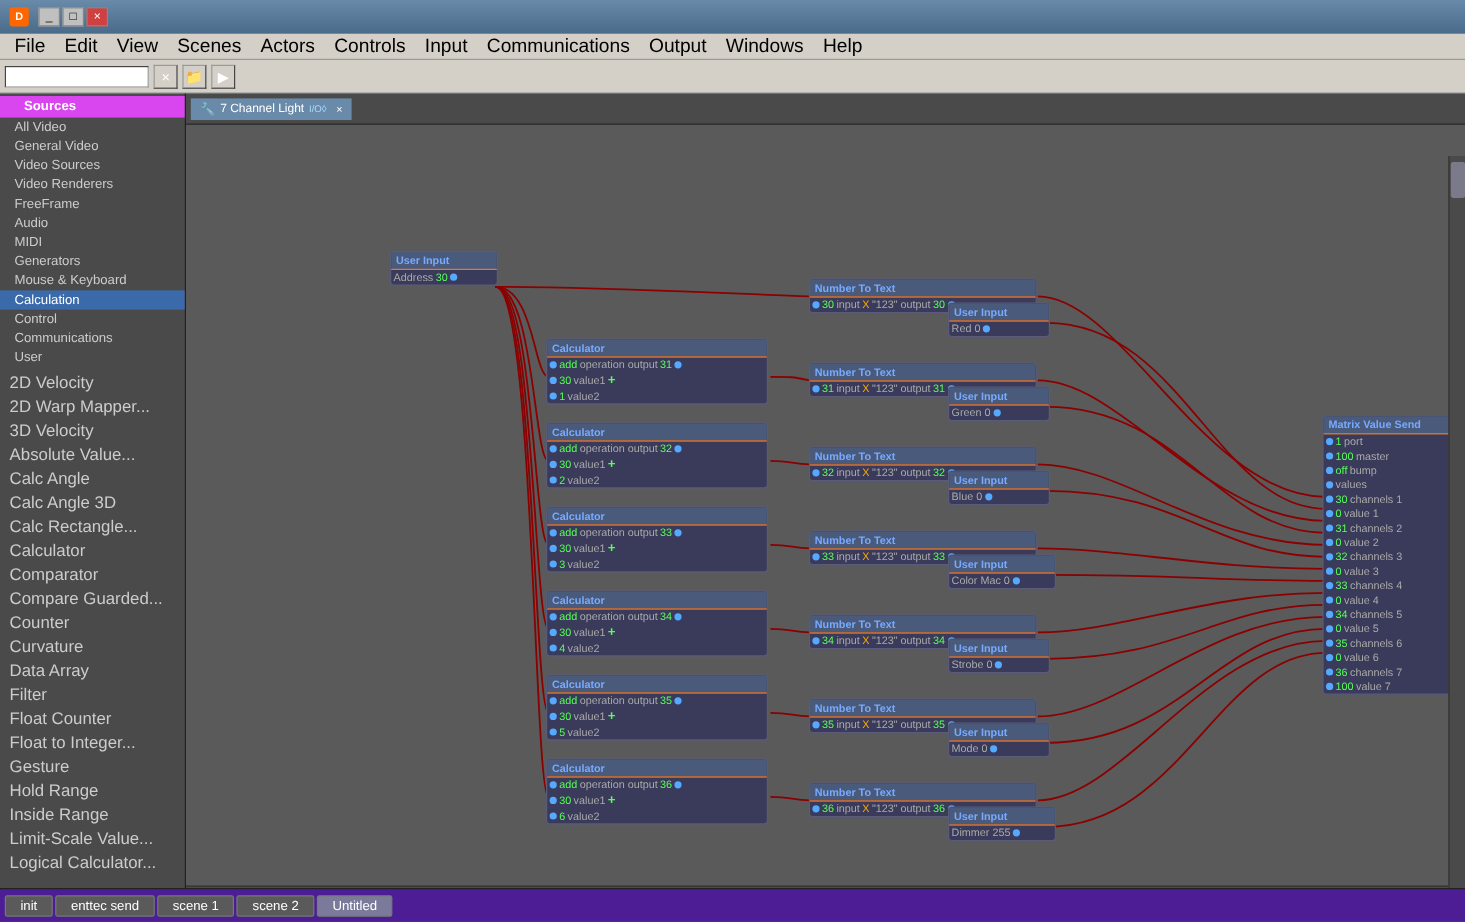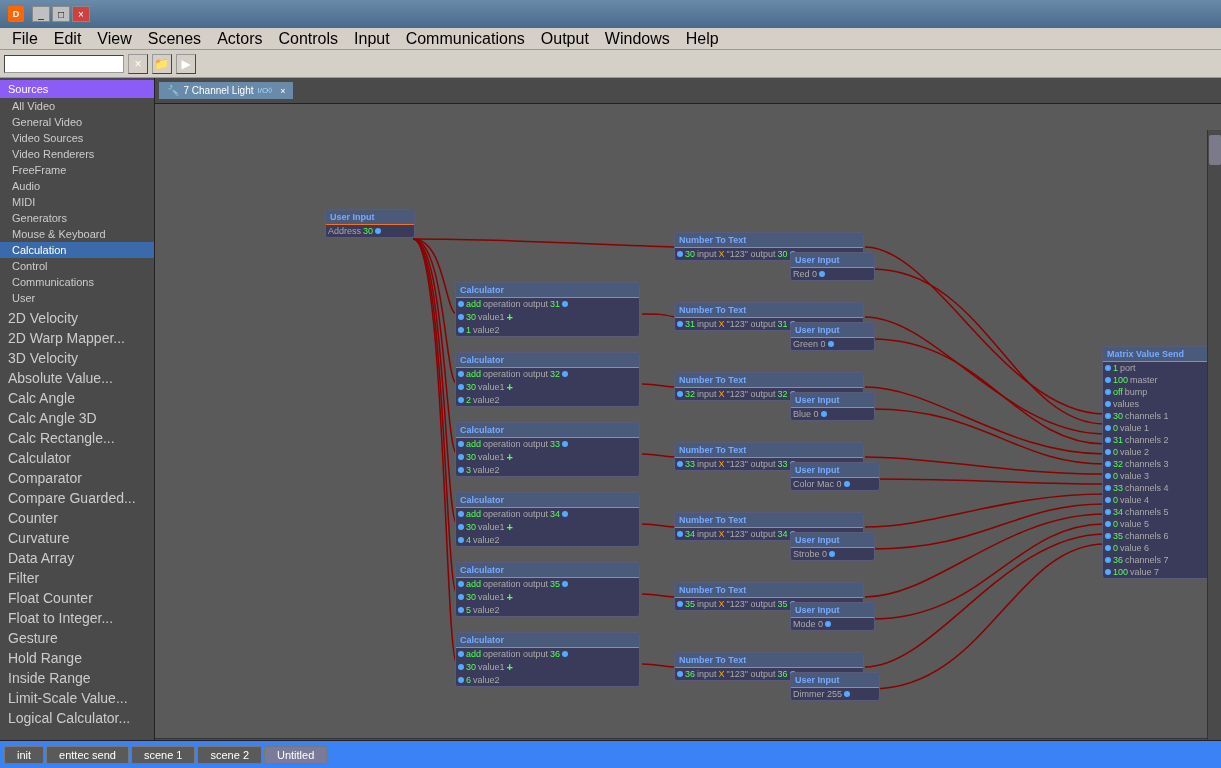--- a/index.html
+++ b/index.html
@@ -72,25 +72,25 @@
     #left-panel {
       width: 155px;
       background: #4a4a4a;
       border-right: 1px solid #222;
       display: flex;
       flex-direction: column;
       overflow: hidden;
     }
     #sources-section { padding: 2px 0; }
     #sources-label {
-      background: #8b5cf6;
-      padding: 3px 8px;
+      background: #d946ef;
+      padding: 3px 20px;
       font-size: 11px;
       color: #fff;
-      font-weight: normal;
+      font-weight: bold;
     }
     .source-item {
       padding: 2px 12px;
       font-size: 11px;
       color: #ccc;
       cursor: pointer;
     }
     .source-item.selected { background: #3a6aaa; color: #fff; }
 
     #calc-section { flex: 1; overflow-y: auto; }
@@ -174,21 +174,21 @@
     }
     .port-dot.out { background: #5af; }
     .port-dot.in { background: #5af; }
     .port-val { color: #5f5; font-size: 9px; }
     .port-label { color: #aaa; font-size: 9px; }
     .plus-btn { color: #5f5; font-weight: bold; font-size: 11px; }
 
     
     #bottom-bar {
       height: 28px;
-      background: #3b82f6;
+      background: #4c1d95;
       display: flex;
       align-items: center;
       padding: 2px 4px;
       gap: 2px;
       border-top: 1px solid #222;
     }
     .bottom-tab {
       background: #5a5a5a;
       border: 1px solid #777;
       padding: 2px 12px;

